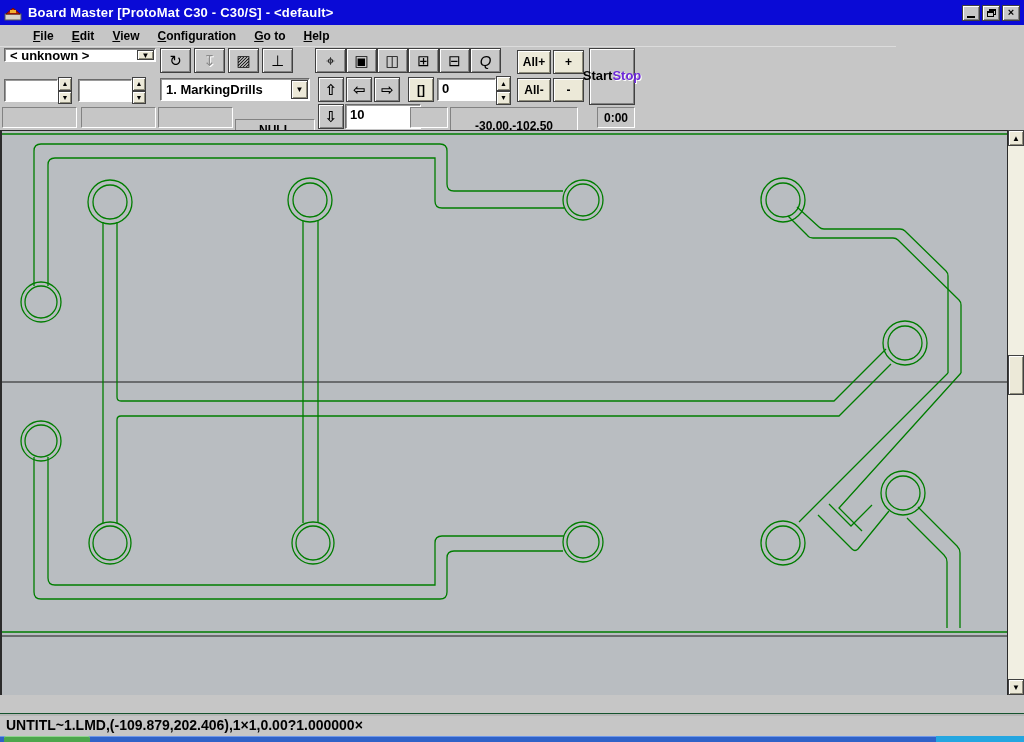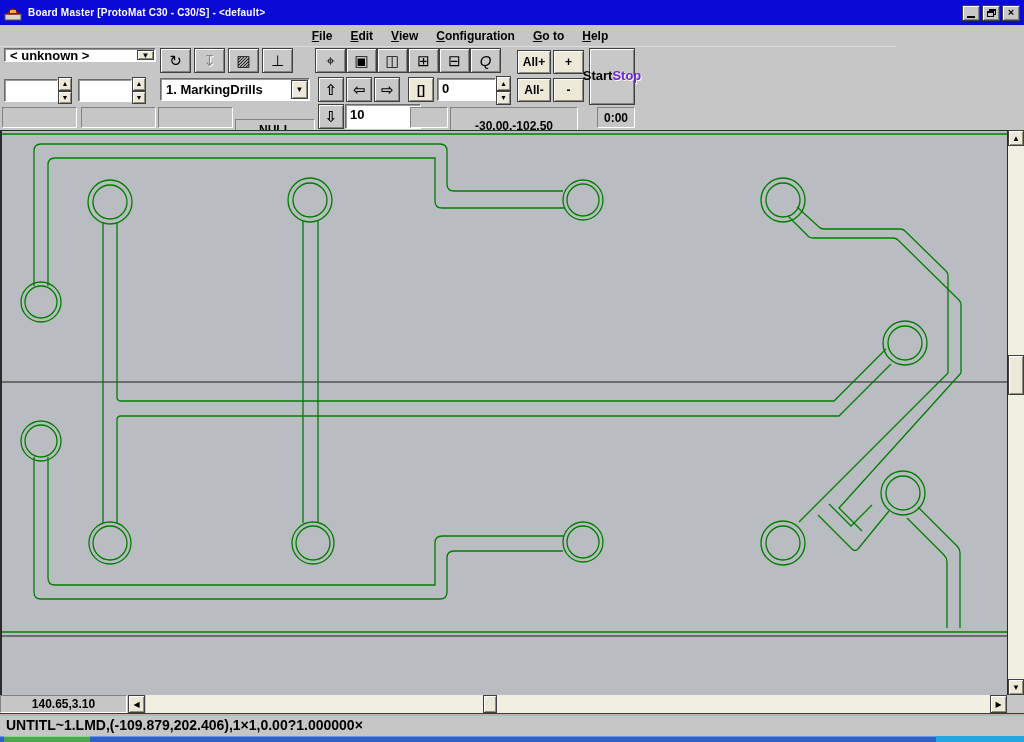--- a/index.html
+++ b/index.html
@@ -7,30 +7,30 @@
     --trace_green:#007d00; --button_cream:#ece9d8; --button_gray:#c8c8c8;
     --track_cream:#f1efe2; --dark_edge:#404040; --mid_edge:#828282;
     --taskbar_blue:#2f62c8; --taskbar_blue2:#24a6e0; --start_green:#4ca64c;
   }
   *{margin:0;padding:0;box-sizing:border-box;}
   body{font-family:"Liberation Sans","DejaVu Sans",sans-serif;width:1024px;height:742px;overflow:hidden;background:#000;}
   .window{position:relative;width:1024px;height:742px;background:var(--toolbar_gray);}
   
   .titlebar{position:absolute;left:0;top:0;width:1024px;height:25px;background:var(--titlebar_blue);display:flex;align-items:center;padding:0 4px;}
   .app-icon{width:18px;height:16px;margin-right:6px;flex:0 0 auto;}
-  .title-text{color:#fff;font-weight:bold;font-size:10px;letter-spacing:.2px;white-space:nowrap;}
+  .title-text{color:#fff;font-weight:bold;font-size:13px;letter-spacing:.2px;white-space:nowrap;}
   .tb-btns{margin-left:auto;display:flex;gap:2px;}
   .tb-btn{width:18px;height:16px;background:var(--button_gray);border:1px solid var(--dark_edge);box-shadow:inset 1px 1px 0 #fff,inset -1px -1px 0 var(--mid_edge);display:flex;align-items:center;justify-content:center;font-size:11px;font-weight:bold;color:#000;line-height:1;}
   .min-glyph{width:8px;height:2px;background:#000;margin-top:8px;}
   .restore-glyph{position:relative;width:9px;height:8px;}
   .restore-glyph span{position:absolute;border:1px solid #000;border-top-width:2px;width:7px;height:6px;background:var(--button_gray);}
   .restore-glyph span:first-child{right:0;top:0;}
   .restore-glyph span:last-child{left:0;bottom:0;}
   
-  .menubar{position:absolute;left:0;top:25px;width:896px;height:22px;background:var(--toolbar_gray);display:flex;align-items:center;padding-left:24px;border-bottom:1px solid #dcdcdc;justify-content:center;}
+  .menubar{position:absolute;left:0;top:25px;width:896px;height:22px;background:var(--toolbar_gray);display:flex;align-items:center;padding-left:24px;border-bottom:1px solid #dcdcdc;}
   .menu-item{font-size:12px;font-weight:bold;color:#000;padding:2px 9px;cursor:default;}
   .menu-item::first-letter{text-decoration:underline;}
   
   .toolbar{position:absolute;left:0;top:47px;width:1024px;height:83px;background:var(--toolbar_gray);}
   .raised{background:var(--button_cream);border:1px solid var(--dark_edge);box-shadow:inset 1px 1px 0 #fff,inset -1px -1px 0 #8f8d7c;}
   .raised-gray{background:var(--button_gray);border:1px solid var(--dark_edge);box-shadow:inset 1px 1px 0 #fff,inset -1px -1px 0 var(--mid_edge);}
   .sunken{background:var(--toolbar_gray);border:1px solid #fff;border-top-color:var(--mid_edge);border-left-color:var(--mid_edge);}
   .abs{position:absolute;}
   .field{background:#fff;border:1px solid #fff;border-top-color:#6a6a6a;border-left-color:#6a6a6a;box-shadow:inset 1px 1px 0 #9a9a9a;font-weight:bold;font-size:13px;padding:2px 4px;}
   .combo{display:flex;align-items:center;background:#fff;border:1px solid #fff;border-top-color:#6a6a6a;border-left-color:#6a6a6a;box-shadow:inset 1px 1px 0 #9a9a9a;}
@@ -257,32 +257,20 @@
   <div class="vscroll">
     <div class="btn" style="left:0;top:0;width:16px;height:16px;">
         <span>▲</span>
       </div>
     <div class="thumb" style="left:0;top:225px;width:16px;height:40px;"></div>
     <div class="btn" style="left:0;top:549px;width:16px;height:16px;">
         <span>▼</span>
       </div>
   </div>
 
-  <div class="hscroll">
-    <div class="coordcell sunken cellsk">140.65,3.10</div>
-    <div class="btn" style="left:128px;top:0;width:17px;height:18px;">
-        <span>◀</span>
-      </div>
-    <div class="track">
-      <div class="thumb" style="left:337px;top:0;width:14px;height:18px;"></div>
-    </div>
-    <div class="btn" style="left:990px;top:0;width:17px;height:18px;">
-        <span>▶</span>
-      </div>
-  </div>
 
   <div class="statusbar">
     <span>UNTITL~1.LMD,(-109.879,202.406),1×1,0.00?1.000000×</span>
   </div>
 
   <div class="taskbar">
     <div class="hl"></div>
     <div class="start"></div>
     <div class="tray"></div>
   </div>

